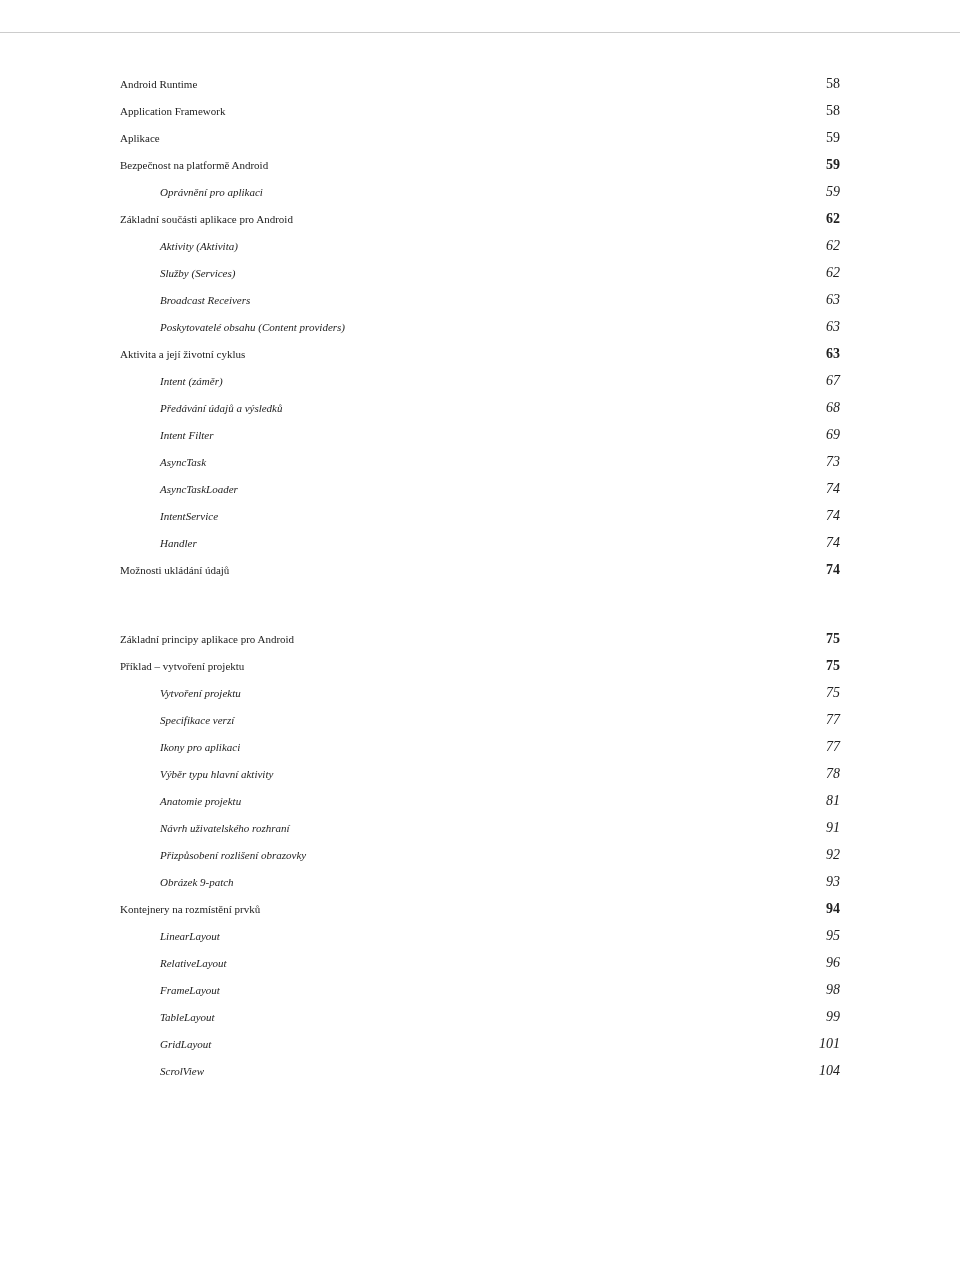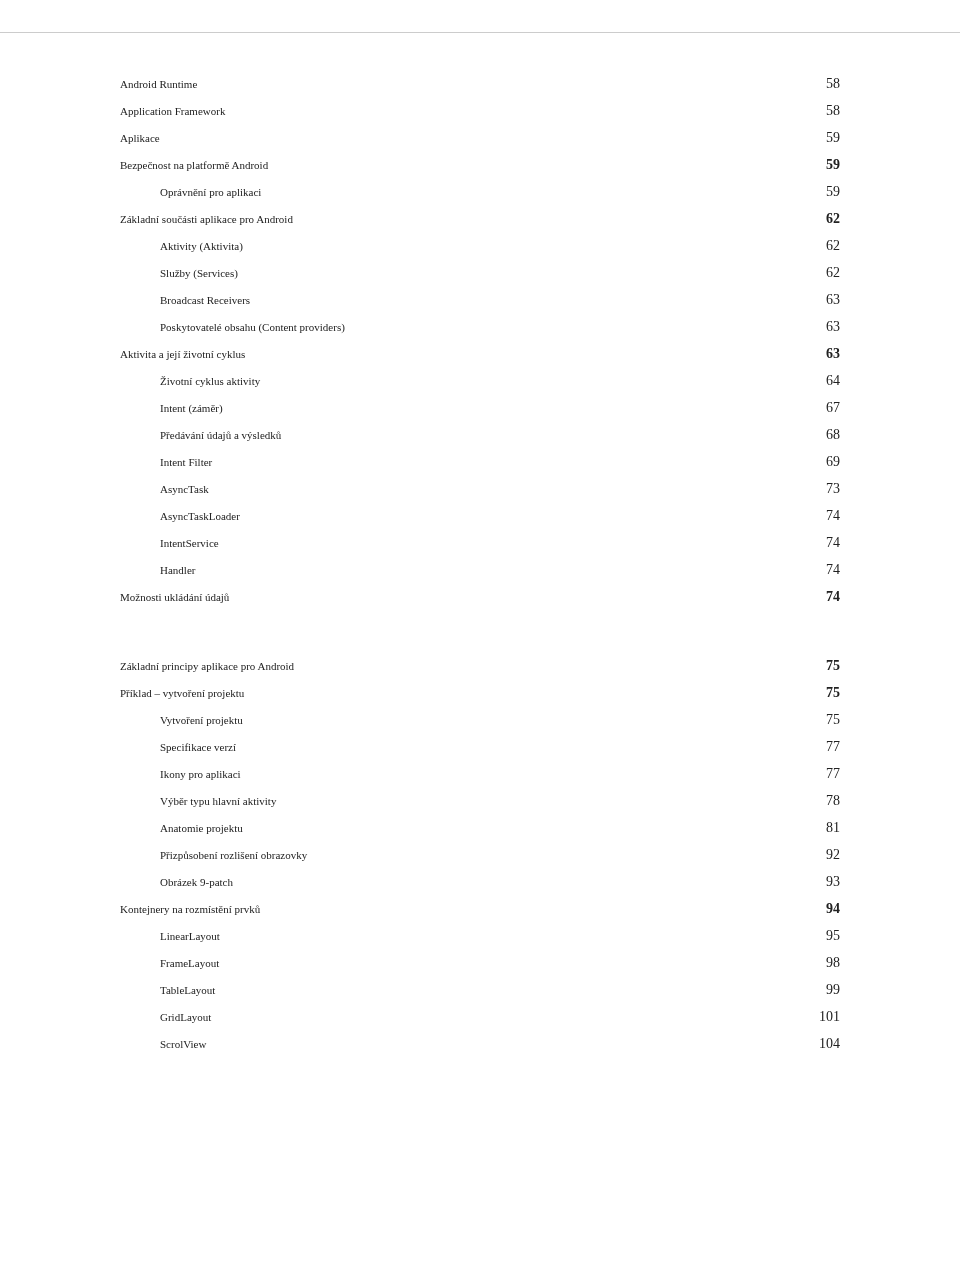--- a/index.html
+++ b/index.html
@@ -65,20 +65,21 @@
     .toc-entry.bold .page-num {
       font-weight: bold;
     }
 
     .toc-entry.level1 {
       padding-left: 0;
     }
 
     .toc-entry.level2 {
       padding-left: 40px;
+      font-style: italic;
     }
 
     .kapitola-label {
       font-family: Arial, sans-serif;
       font-size: 13px;
       color: #666;
       margin-top: 48px;
       margin-bottom: 10px;
       letter-spacing: 0.05em;
     }
@@ -148,25 +149,20 @@
           <span class="label">Poskytovatelé obsahu (Content providers)</span>
           <span class="dots"></span>
           <span class="page-num">63</span>
         </div>
         <div class="toc-entry bold level1">
           <span class="label">Aktivita a její životní cyklus</span>
           <span class="dots"></span>
           <span class="page-num">63</span>
         </div>
         <div class="toc-entry level2">
-          <span class="label">Životní cyklus aktivity</span>
-          <span class="dots"></span>
-          <span class="page-num">64</span>
-        </div>
-        <div class="toc-entry level2">
           <span class="label">Intent (záměr)</span>
           <span class="dots"></span>
           <span class="page-num">67</span>
         </div>
         <div class="toc-entry level2">
           <span class="label">Předávání údajů a výsledků</span>
           <span class="dots"></span>
           <span class="page-num">68</span>
         </div>
         <div class="toc-entry level2">
@@ -233,38 +229,48 @@
           <span class="label">Výběr typu hlavní aktivity</span>
           <span class="dots"></span>
           <span class="page-num">78</span>
         </div>
         <div class="toc-entry level2">
           <span class="label">Anatomie projektu</span>
           <span class="dots"></span>
           <span class="page-num">81</span>
         </div>
         <div class="toc-entry level2">
+          <span class="label">Návrh uživatelského rozhraní</span>
+          <span class="dots"></span>
+          <span class="page-num">91</span>
+        </div>
+        <div class="toc-entry level2">
           <span class="label">Přizpůsobení rozlišení obrazovky</span>
           <span class="dots"></span>
           <span class="page-num">92</span>
         </div>
         <div class="toc-entry level2">
           <span class="label">Obrázek 9-patch</span>
           <span class="dots"></span>
           <span class="page-num">93</span>
         </div>
         <div class="toc-entry bold level1">
           <span class="label">Kontejnery na rozmístění prvků</span>
           <span class="dots"></span>
           <span class="page-num">94</span>
         </div>
         <div class="toc-entry level2">
           <span class="label">LinearLayout</span>
           <span class="dots"></span>
           <span class="page-num">95</span>
+        </div>
+        <div class="toc-entry level2">
+          <span class="label">RelativeLayout</span>
+          <span class="dots"></span>
+          <span class="page-num">96</span>
         </div>
         <div class="toc-entry level2">
           <span class="label">FrameLayout</span>
           <span class="dots"></span>
           <span class="page-num">98</span>
         </div>
         <div class="toc-entry level2">
           <span class="label">TableLayout</span>
           <span class="dots"></span>
           <span class="page-num">99</span>

